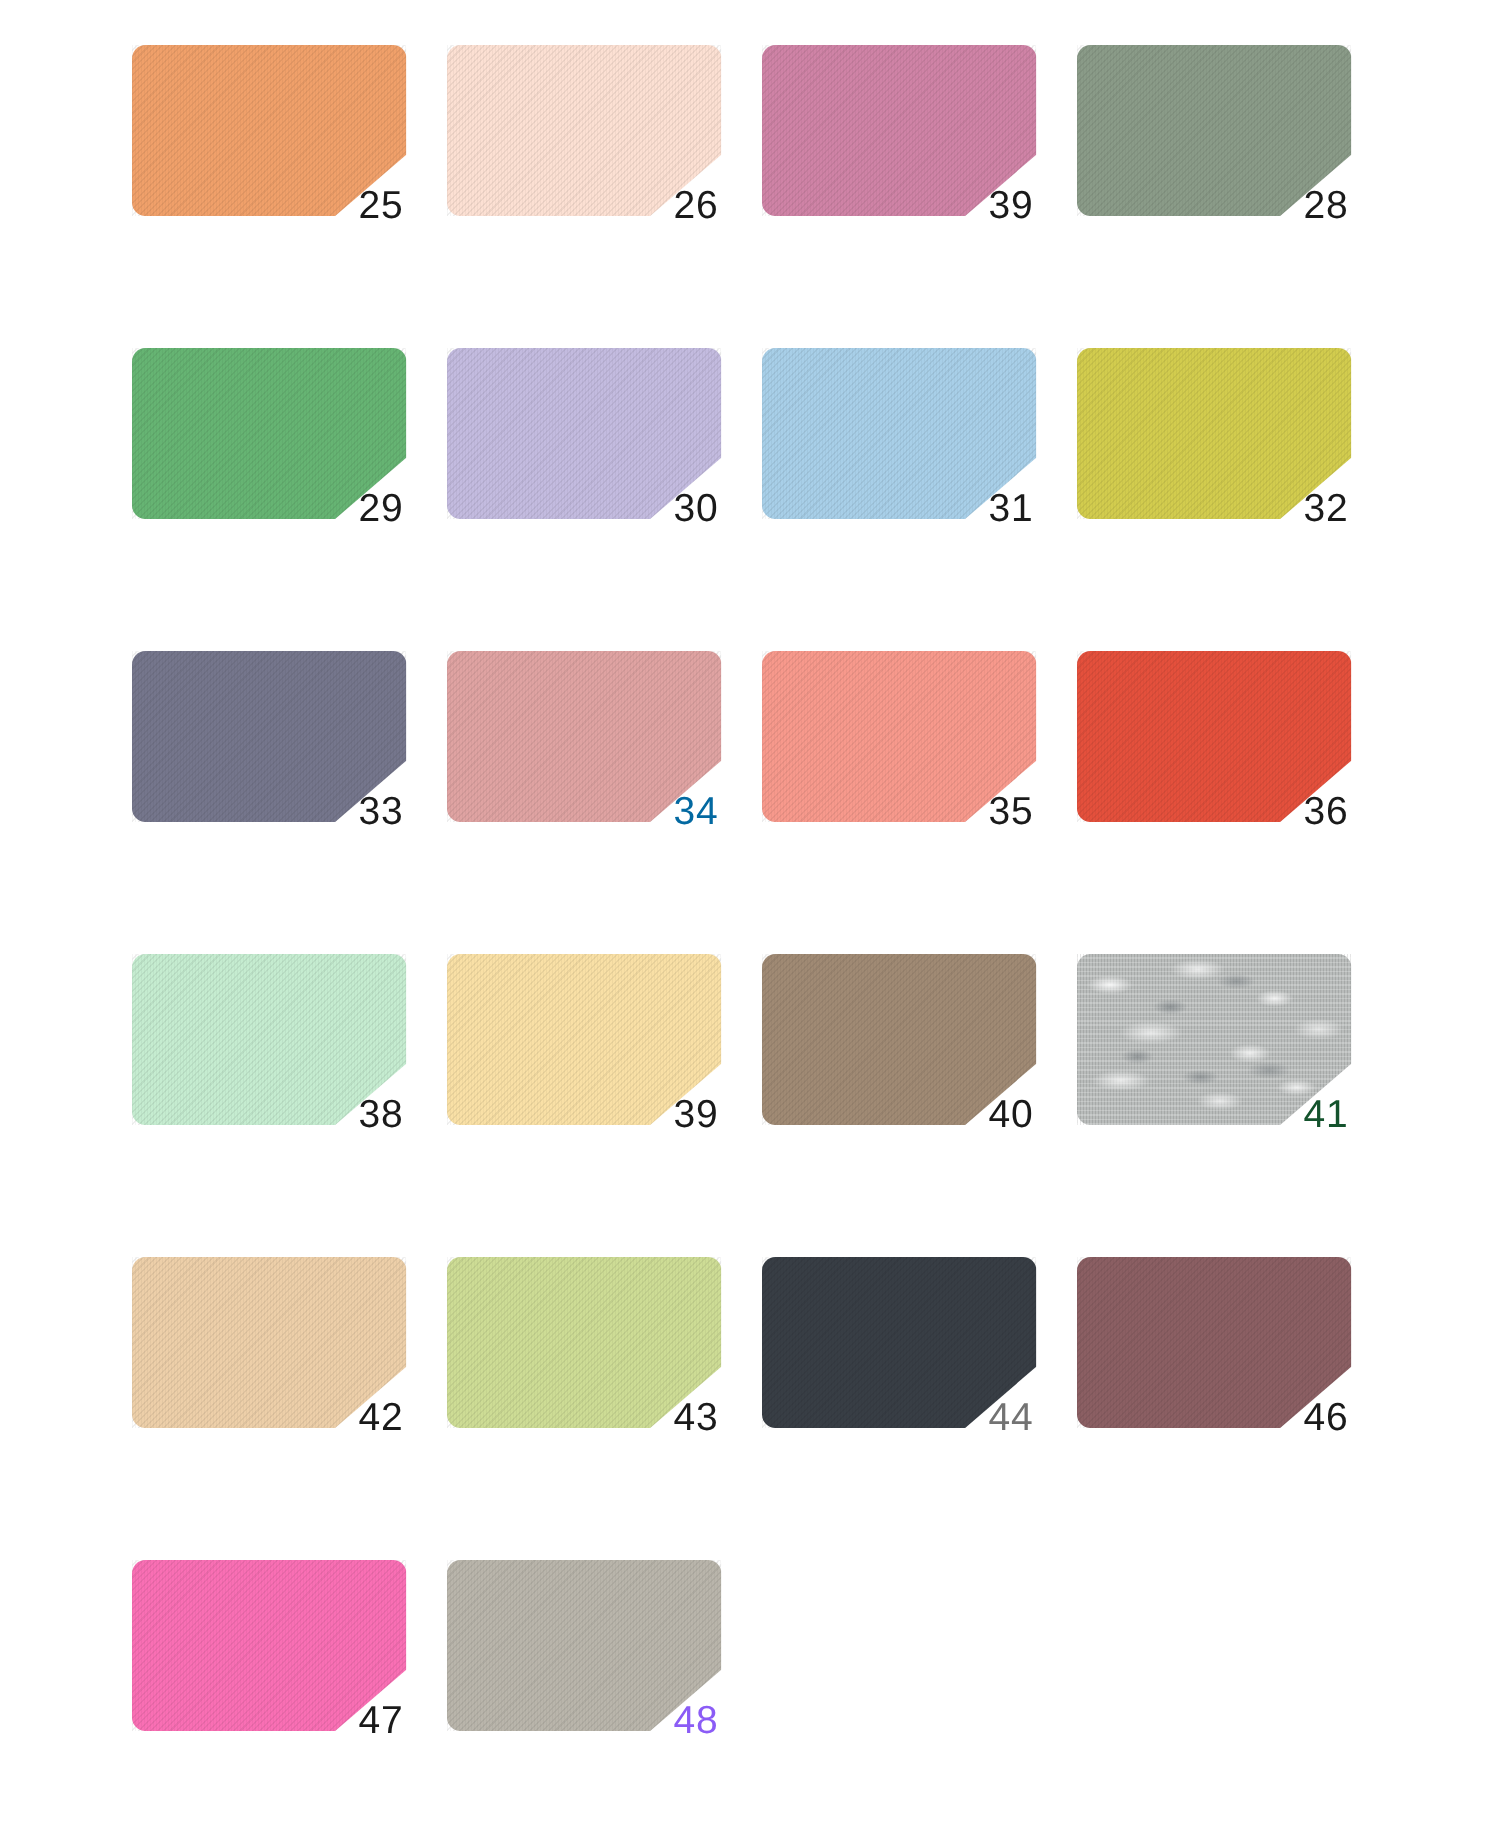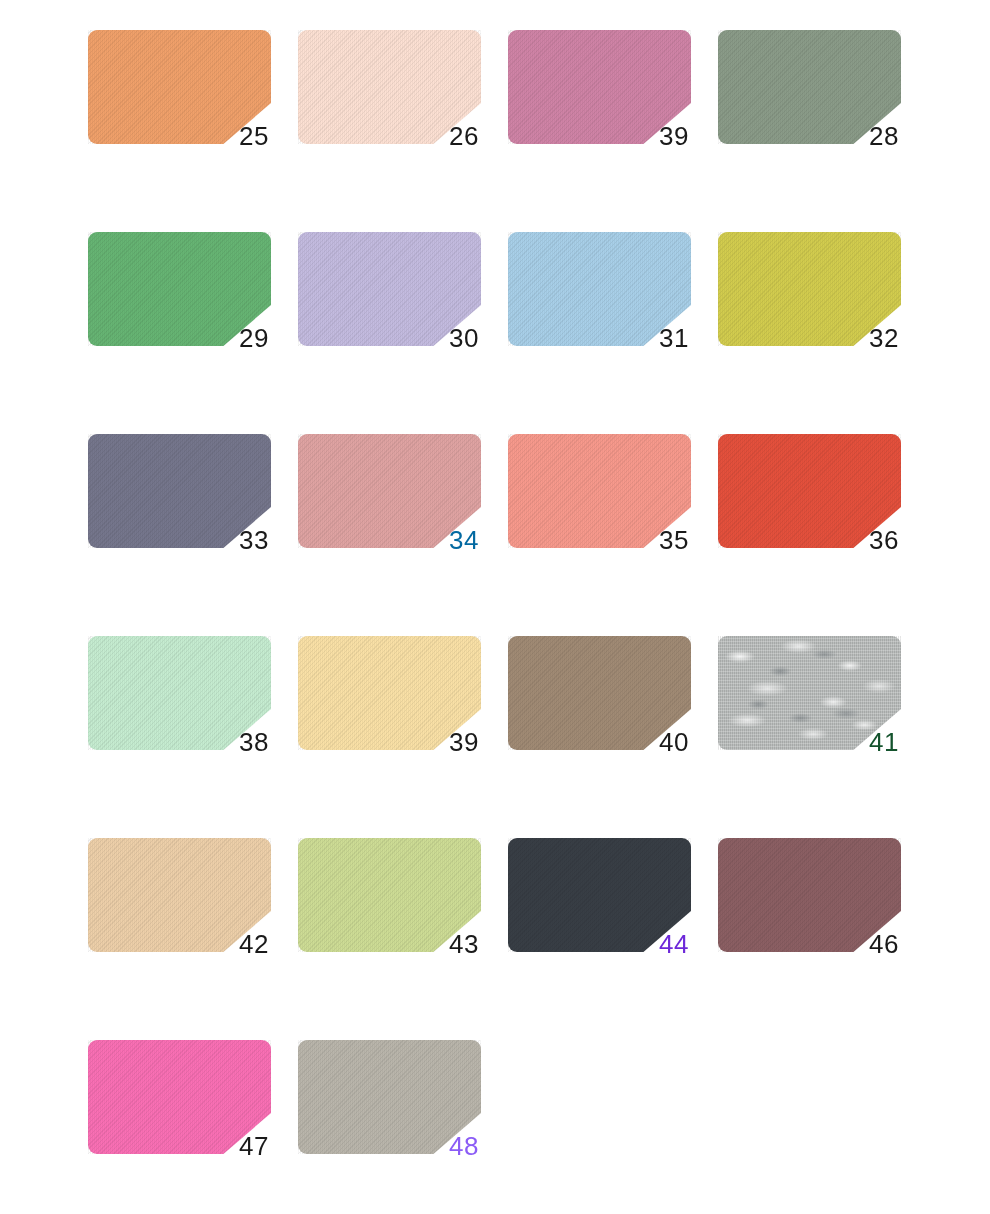--- a/index.html
+++ b/index.html
@@ -196,21 +196,21 @@
     <div class="swatch-cell">
       <div class="chip" style="background-color: rgb(237, 207, 169);"></div>
       <span class="swatch-number" style="color: rgb(26, 26, 26);">42</span>
     </div>
     <div class="swatch-cell">
       <div class="chip" style="background-color: rgb(205, 220, 149);"></div>
       <span class="swatch-number" style="color: rgb(26, 26, 26);">43</span>
     </div>
     <div class="swatch-cell">
       <div class="chip" style="background-color: rgb(56, 62, 69);"></div>
-      <span class="swatch-number" style="color: #6d28d9;">44</span>
+      <span class="swatch-number" style="color: #737373;">44</span>
     </div>
     <div class="swatch-cell">
       <div class="chip" style="background-color: rgb(139, 95, 99);"></div>
       <span class="swatch-number" style="color: rgb(26, 26, 26);">46</span>
     </div>
     <div class="swatch-cell">
       <div class="chip" style="background-color: rgb(249, 111, 180);"></div>
       <span class="swatch-number" style="color: rgb(26, 26, 26);">47</span>
     </div>
     <div class="swatch-cell">

